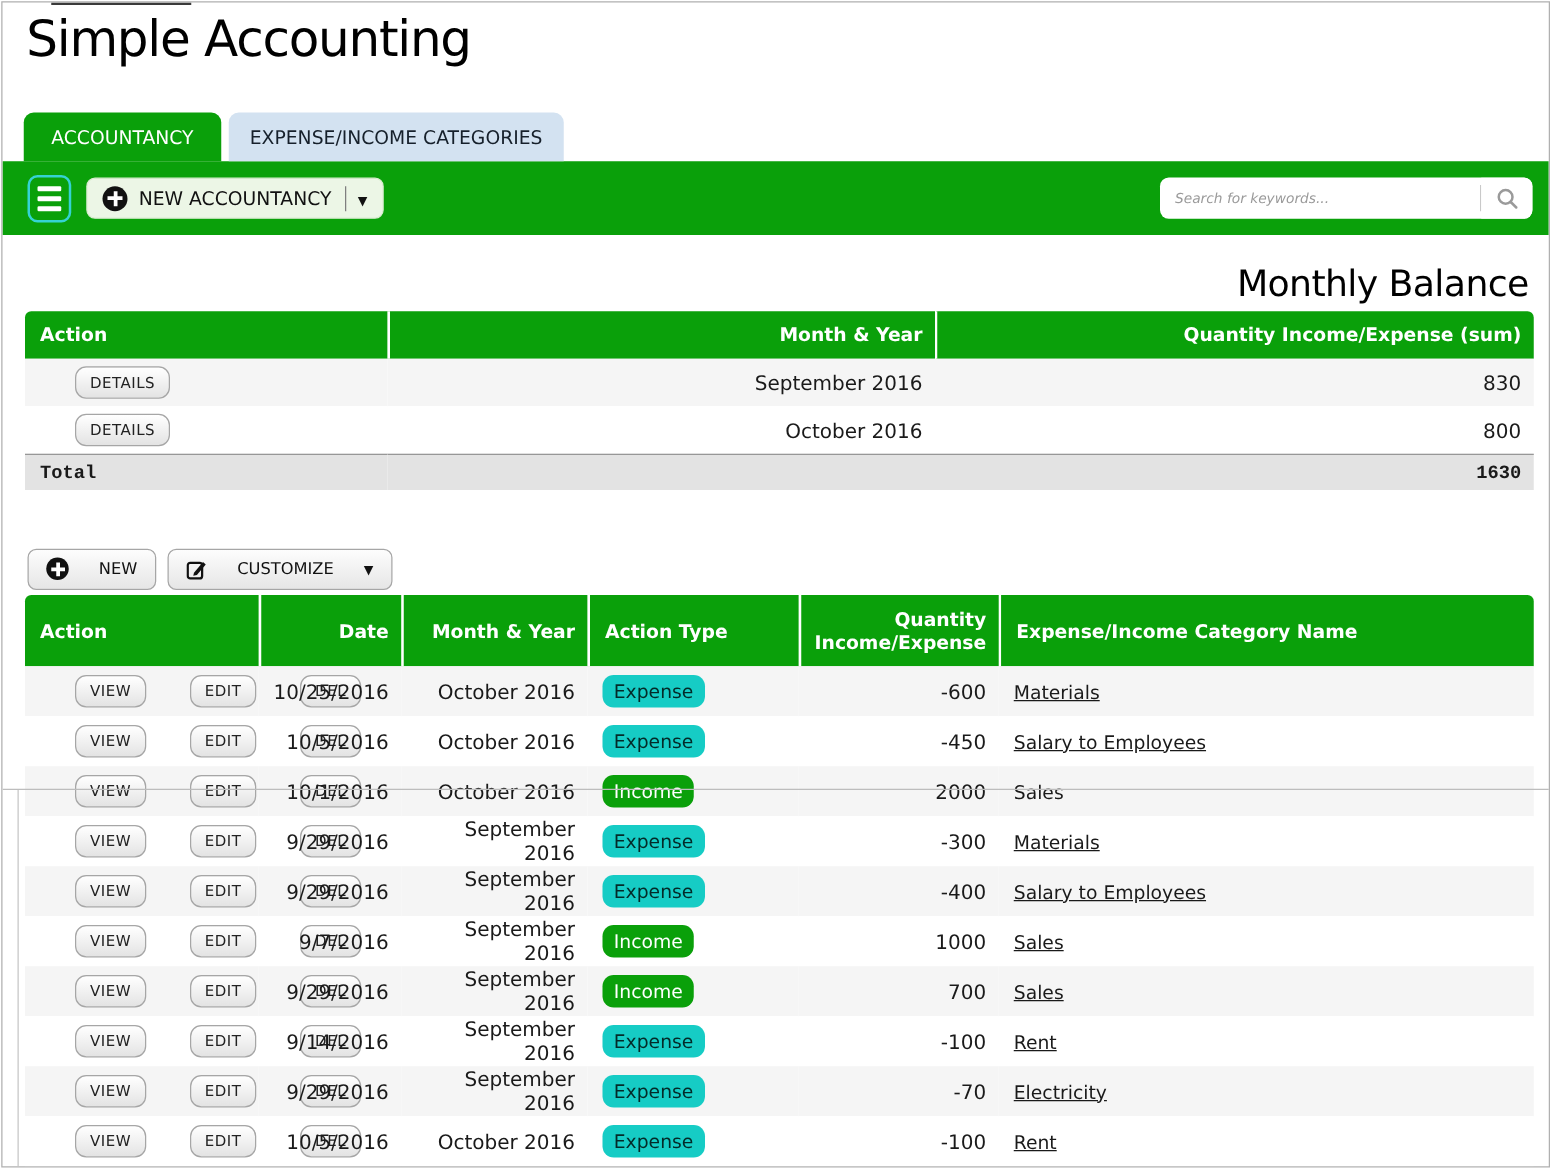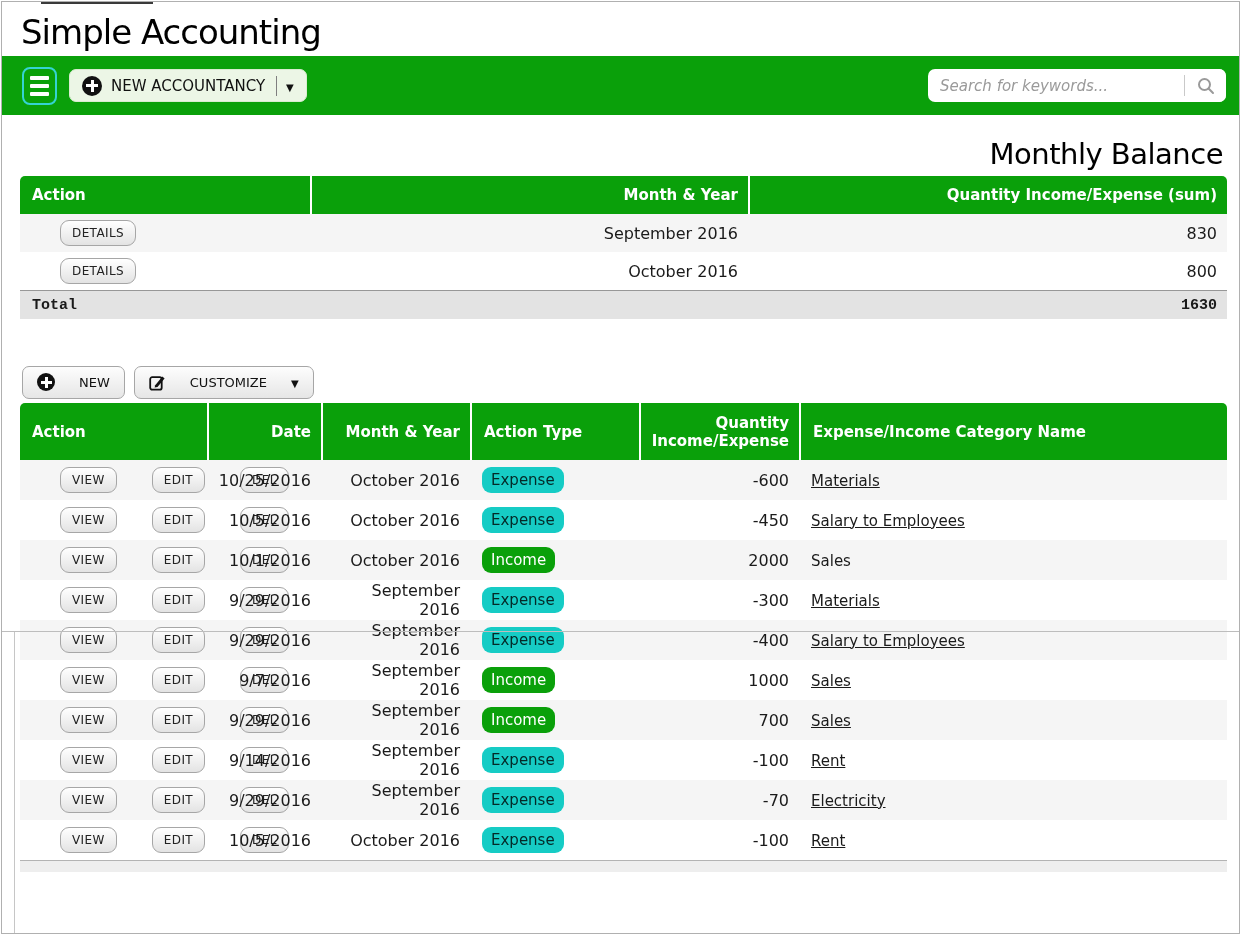--- a/index.html
+++ b/index.html
@@ -7,21 +7,21 @@
   body { font-family:"DejaVu Sans","Liberation Sans",sans-serif; color:#1a1a1a; }
 
   .page { position:relative; width:1239px; height:933px; margin:1px;
           border:1px solid #b0b0b0; background:#fff; overflow:hidden; }
 
   
   .artifact-top { position:absolute; top:0; left:39px; width:112px; height:2px; background:#3a3a3a; }
   .seam-h { position:absolute; top:629px; left:0; width:1239px; height:1px; background:#bdbdbd; z-index:40; }
   .seam-v { position:absolute; top:630px; left:12px; width:1px; height:303px; background:#c6c6c6; z-index:40; }
 
-  h1.title { margin:6px 0 0 19px; font-size:34px; line-height:48px; font-weight:normal; color:#000; letter-spacing:-1px; }
+  h1.title { margin:6px 0 0 19px; font-size:40px; line-height:48px; font-weight:normal; color:#000; letter-spacing:-1px; }
 
   
   .tabs { display:flex; gap:6px; margin:34px 0 0 17px; height:39px; position:relative; z-index:2; }
   .tab { height:39px; line-height:40px; padding:0 22px; font-size:15px; border-radius:8px 8px 0 0; cursor:default; }
   .tab.active { background:var(--green); color:#fff; }
   .tab.inactive { background:#d3e2f1; color:#16202b; padding:0 17px; }
 
   
   :root { --green:#0aa00a; }
   .toolbar { position:relative; height:59px; background:var(--green); display:flex; align-items:center; padding:0 13px; }
@@ -30,21 +30,21 @@
   .hamburger .bar { width:19px; height:4px; background:#fff; border-radius:1px; }
   .new-acc { margin-left:12px; height:33px; background:#ecf6e6; border:1px solid #d9ecd0; border-radius:7px;
              display:inline-flex; align-items:center; gap:9px; padding:0 12px; font-size:15px; color:#111; cursor:pointer; }
   .plus-circle { display:inline-block; width:20px; height:20px; border-radius:50%; background:#111; position:relative; }
   .plus-circle::before { content:""; position:absolute; left:4px; top:8.5px; width:12px; height:3px; background:#fff; }
   .plus-circle::after  { content:""; position:absolute; left:8.5px; top:4px; width:3px; height:12px; background:#fff; }
   .new-acc .vdiv { width:1px; height:20px; background:#7f7f7f; margin-left:2px; }
   .caret::before { content:"\25BC"; font-size:10px; color:#111; }
 
   .search { margin-left:auto; width:298px; height:33px; background:#fff; border-radius:7px; display:flex; align-items:center; overflow:hidden; }
-  .search input { flex:1; border:none; outline:none; height:100%; padding:0 12px; font-size:15px; font-style:italic; color:#7f1d1d;
+  .search input { flex:1; border:none; outline:none; height:100%; padding:0 12px; font-size:11px; font-style:italic; color:#7f1d1d;
                   font-family:"DejaVu Sans","Liberation Sans",sans-serif; background:transparent; }
   .search input::placeholder { color:#9a9a9a; font-style:italic; }
   .search .sdiv { width:1px; height:21px; background:#c9c9c9; }
   .search .sbtn { width:41px; height:100%; background:#fff; border:none; display:flex; align-items:center; justify-content:center; cursor:pointer; }
 
   
   .content { padding:0 16px 0 18px; }
   h2.sect { font-size:29px; line-height:34px; font-weight:normal; color:#000; letter-spacing:-0.5px;text-align:right; }
   .mb-title { margin:22px 0 5px 2px; }
 
@@ -94,20 +94,24 @@
   .partial-row { width:1207px; height:12px; background:#eeeeee; border-top:1px solid #b3b3b3; }
 </style>
 </head>
 <body>
 
 <div class="page">
   <div class="artifact-top"></div>
 
   <h1 class="title">Simple Accounting</h1>
 
+  <div class="tabs">
+    <div class="tab active">ACCOUNTANCY</div>
+    <div class="tab inactive">EXPENSE/INCOME CATEGORIES</div>
+  </div>
 
   <div class="toolbar">
     <button class="hamburger">
       <span class="bar"></span>
       <span class="bar"></span>
       <span class="bar"></span>
     </button>
 
     <div class="new-acc">
       <span class="plus-circle"></span>

